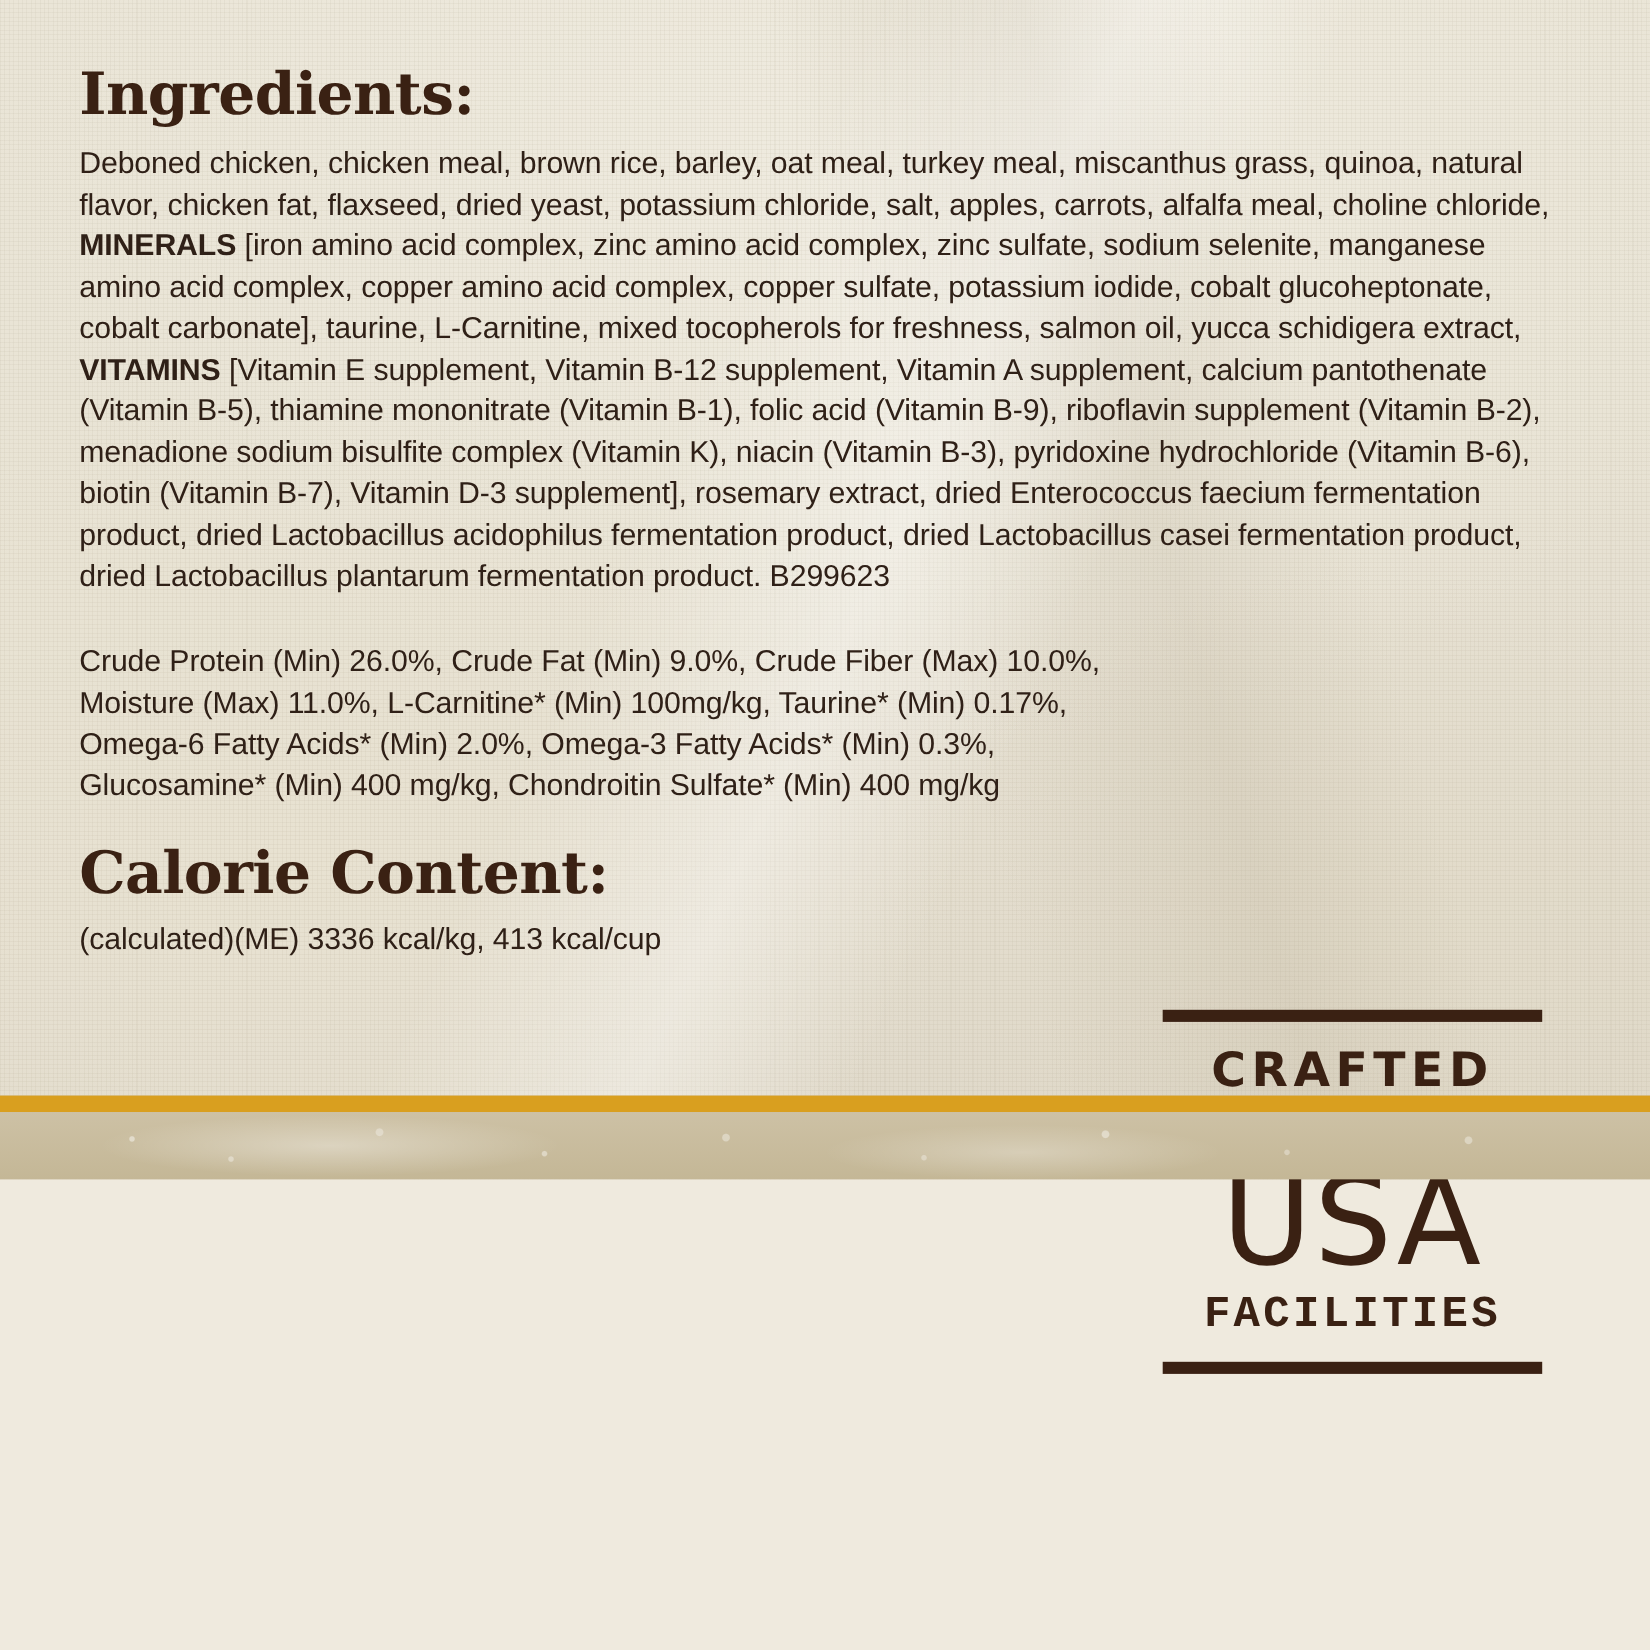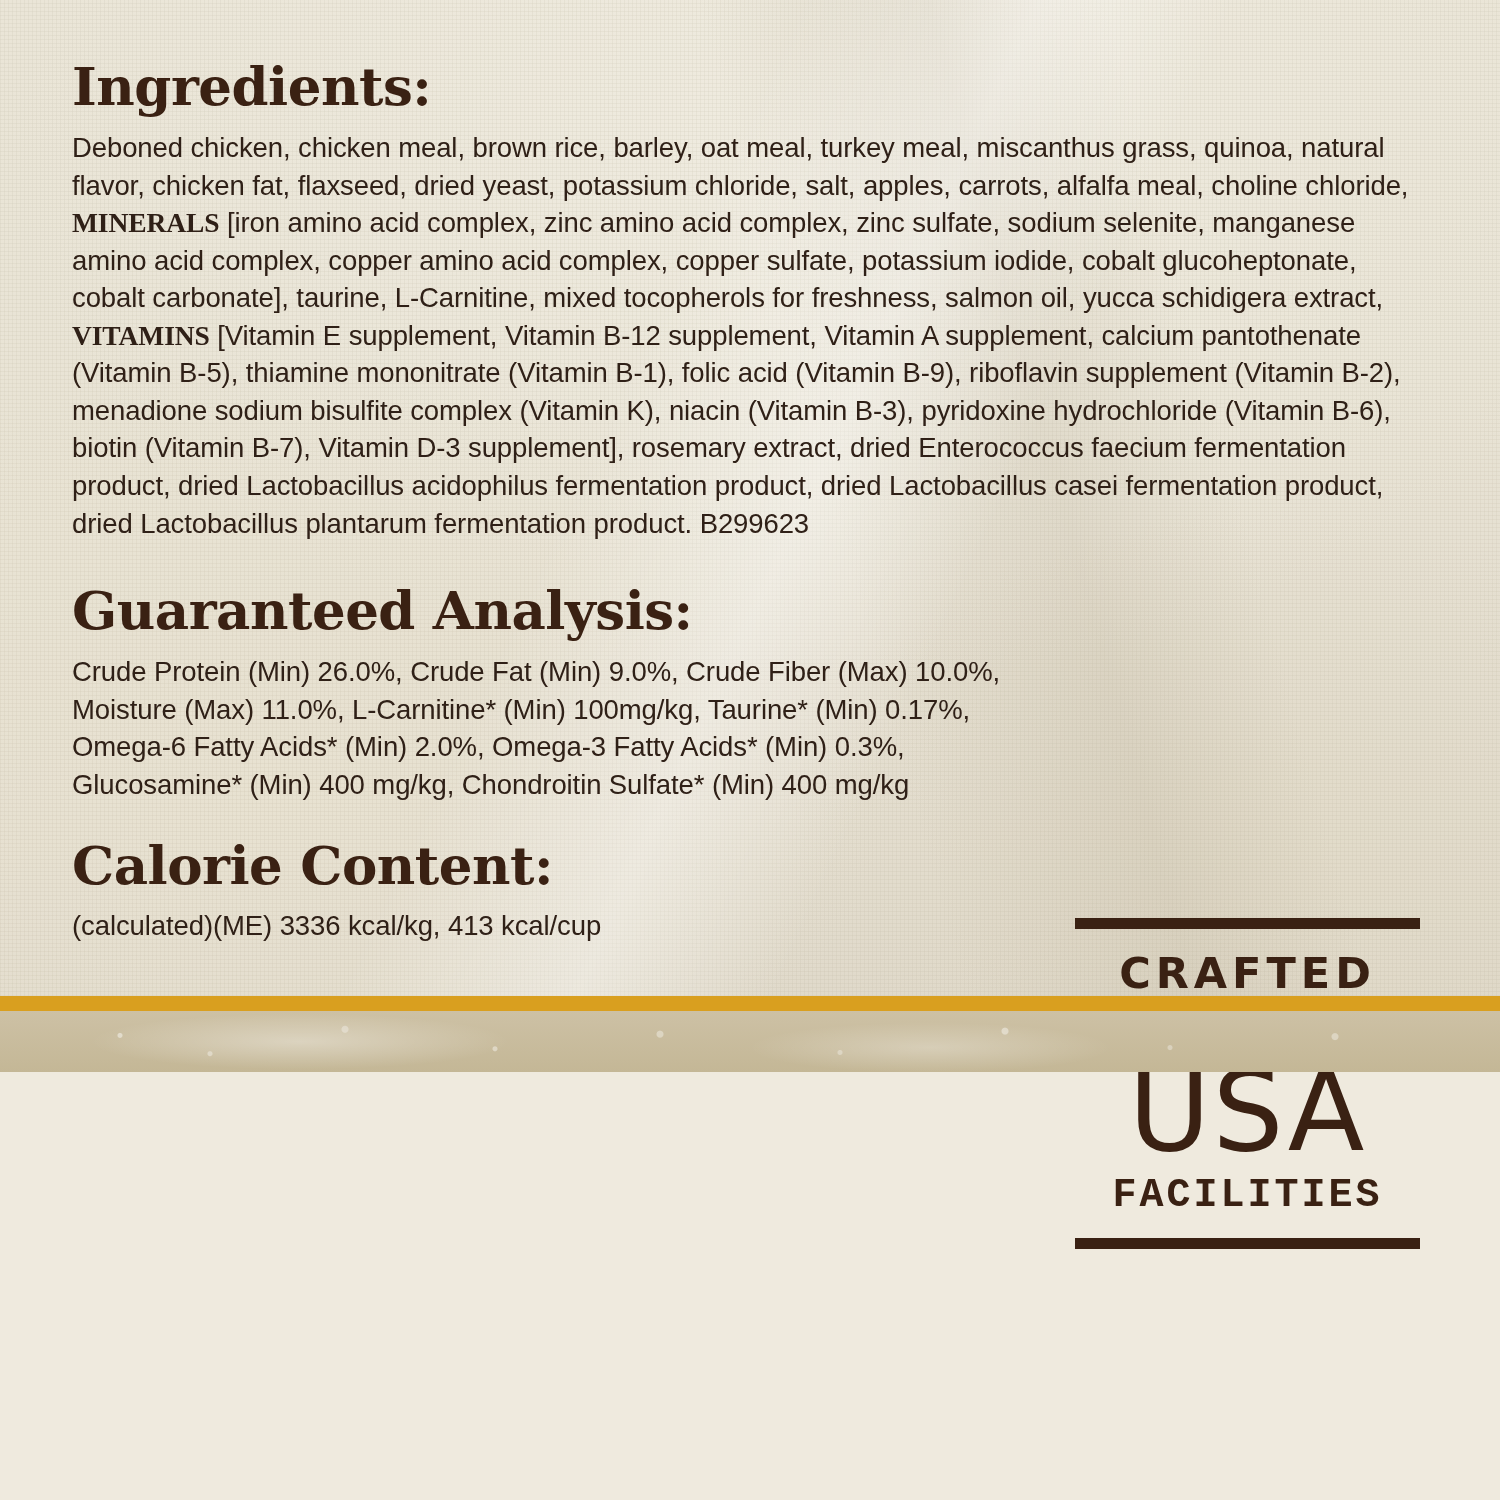--- a/index.html
+++ b/index.html
@@ -65,21 +65,20 @@
   .body-text {
     color: #2f2017;
     font-size: 27.5px;
     line-height: 1.365;
     letter-spacing: -0.1px;
     margin: 0;
   }
 
   .body-text b {
     font-weight: bold;
-    font-family: Liberation Serif, serif;
   }
 
   #ingredients-block {
     margin-bottom: 40px;
     max-width: 1365px;
   }
 
   #analysis-section {
     position: relative;
   }
@@ -99,21 +98,21 @@
   #calorie-block {
     margin-top: 34px;
   }
   #calorie-block .heading {
     margin-bottom: 12px;
   }
 
   
   #usa-badge {
     position: absolute;
-    right: 80px;
+    right: 98px;
     top: 918px;
     width: 345px;
     z-index: 4;
     text-align: center;
     color: #3a2113;
   }
   #usa-badge .bar {
     height: 11px;
     background: #3a2113;
     width: 100%;
@@ -208,21 +207,20 @@
   <div id="folds"></div>
 
   <div id="content">
 
     <div id="ingredients-block">
       <h1 class="heading">Ingredients:</h1>
       <p class="body-text"><span>Deboned chicken, chicken meal, brown rice, barley, oat meal, turkey meal, miscanthus grass, quinoa, natural flavor, chicken fat, flaxseed, dried yeast, potassium chloride, salt, apples, carrots, alfalfa meal, choline chloride, </span><b>MINERALS</b><span> [iron amino acid complex, zinc amino acid complex, zinc sulfate, sodium selenite, manganese amino acid complex, copper amino acid complex, copper sulfate, potassium iodide, cobalt glucoheptonate, cobalt carbonate], taurine, L-Carnitine, mixed tocopherols for freshness, salmon oil, yucca schidigera extract, </span><b>VITAMINS</b><span> [Vitamin E supplement, Vitamin B-12 supplement, Vitamin A supplement, calcium pantothenate (Vitamin B-5), thiamine mononitrate (Vitamin B-1), folic acid (Vitamin B-9), riboflavin supplement (Vitamin B-2), menadione sodium bisulfite complex (Vitamin K), niacin (Vitamin B-3), pyridoxine hydrochloride (Vitamin B-6), biotin (Vitamin B-7), Vitamin D-3 supplement], rosemary extract, dried Enterococcus faecium fermentation product, dried Lactobacillus acidophilus fermentation product, dried Lactobacillus casei fermentation product, dried Lactobacillus plantarum fermentation product.  B299623</span></p>
     </div>
 
     <div id="analysis-section">
-      <h1 class="heading">Guaranteed Analysis:</h1>
       <p class="body-text" id="analysis-text">Crude Protein (Min) 26.0%, Crude Fat (Min) 9.0%, Crude Fiber (Max) 10.0%, Moisture (Max) 11.0%, L-Carnitine* (Min) 100mg/kg, Taurine* (Min) 0.17%, Omega-6 Fatty Acids* (Min) 2.0%, Omega-3 Fatty Acids* (Min) 0.3%, Glucosamine* (Min) 400 mg/kg, Chondroitin Sulfate* (Min) 400 mg/kg</p>
     </div>
 
     <div id="calorie-block">
       <h1 class="heading">Calorie Content:</h1>
       <p class="body-text">(calculated)(ME) 3336 kcal/kg, 413 kcal/cup</p>
     </div>
 
   </div>
 

